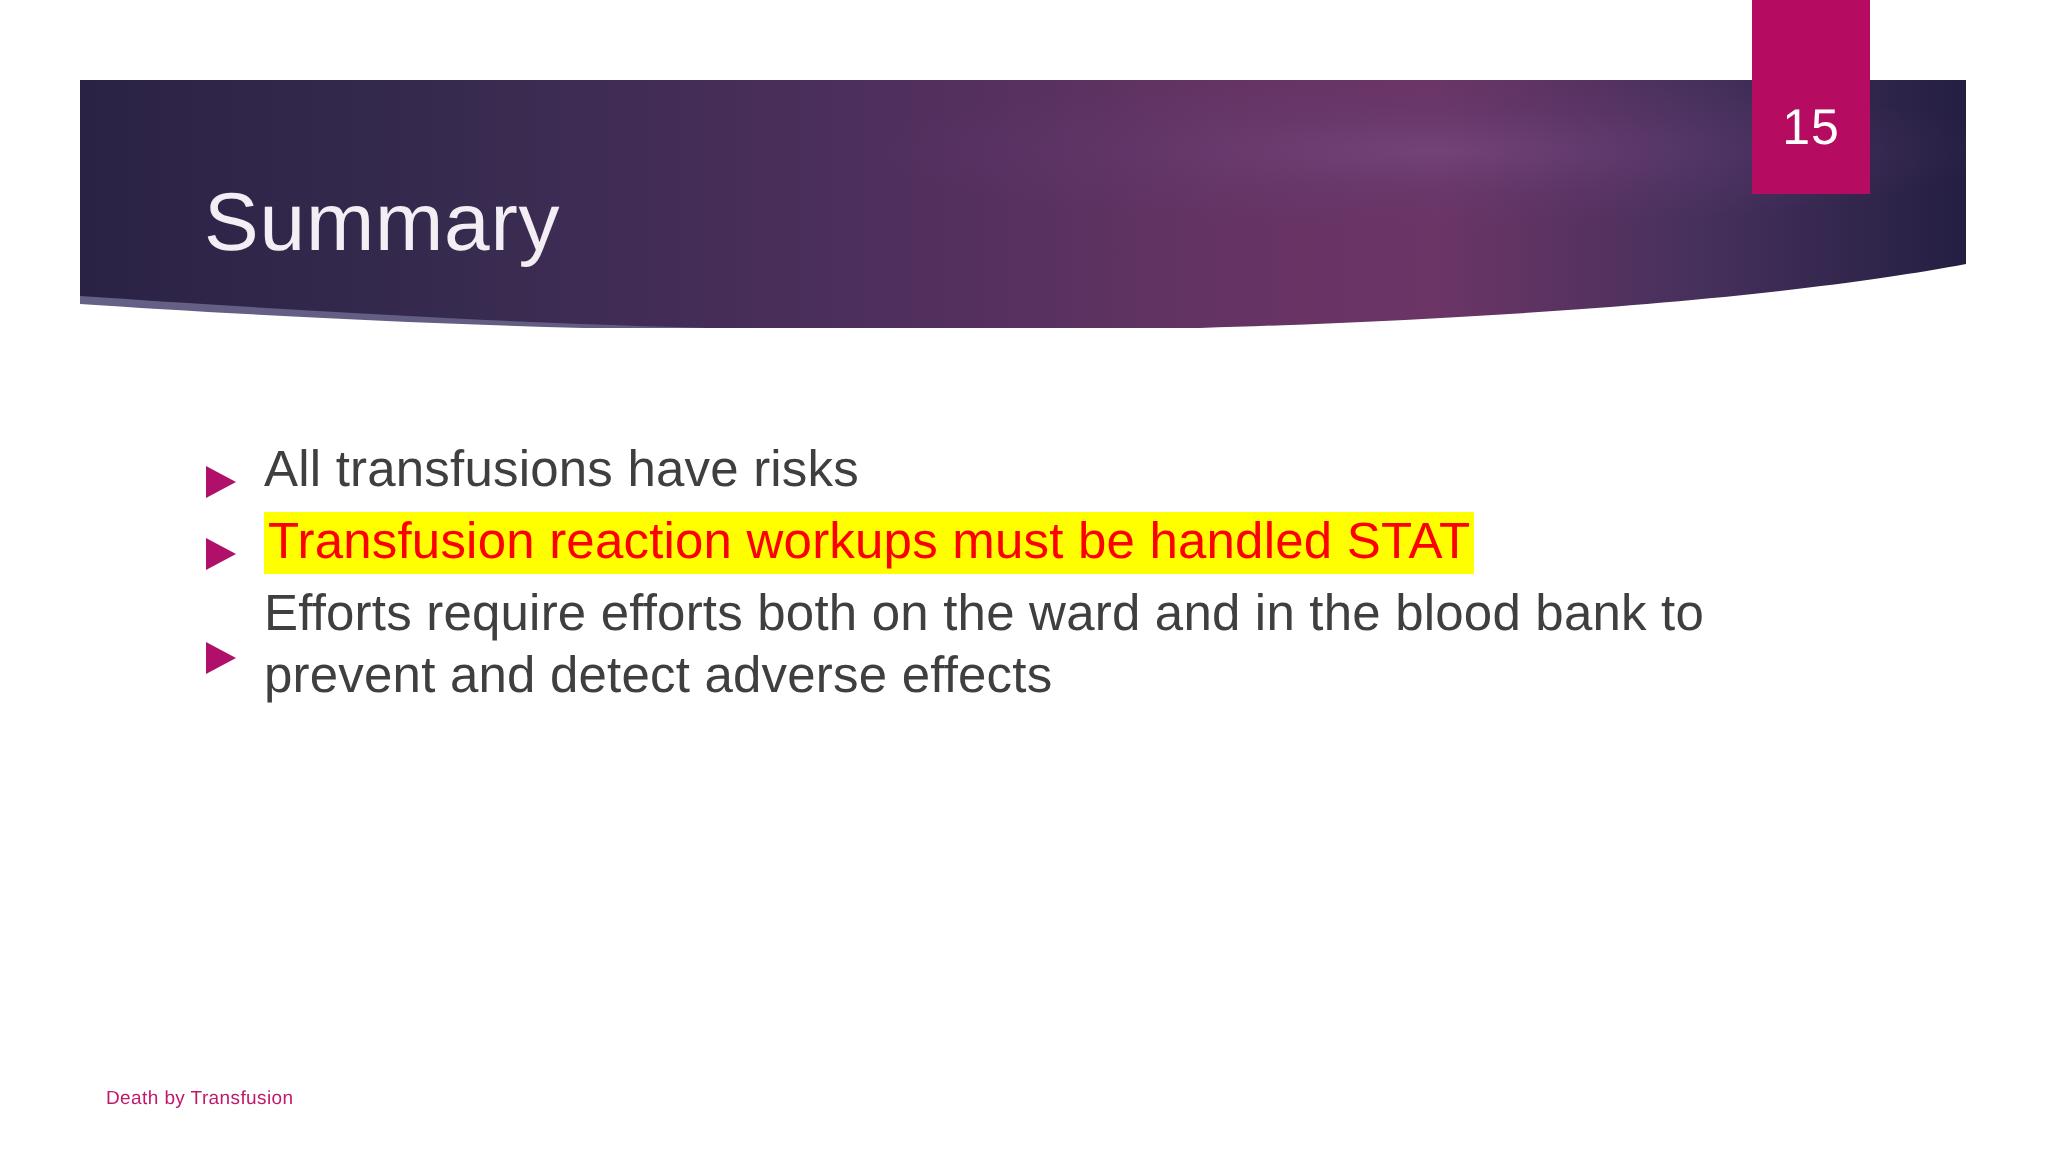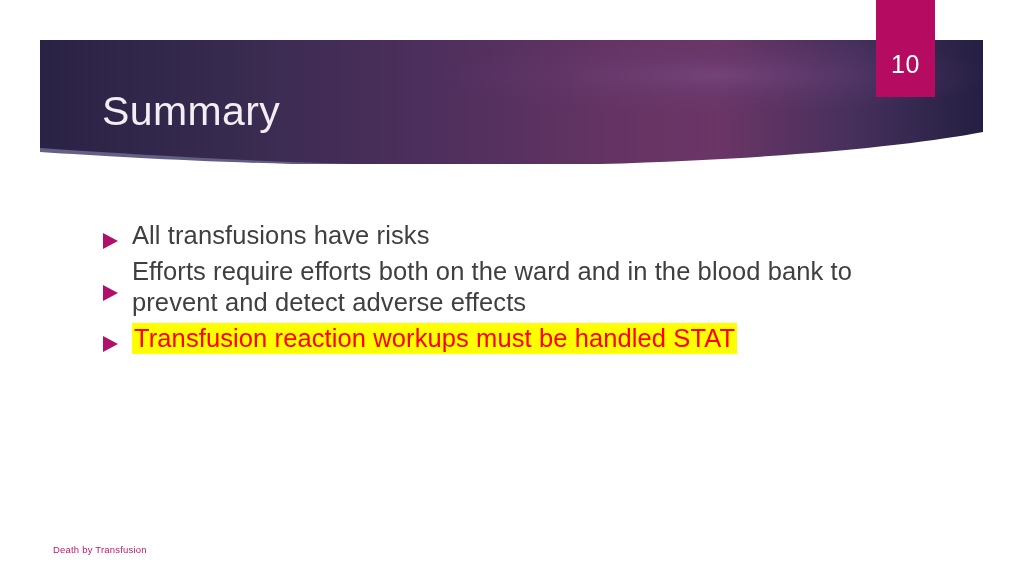--- a/index.html
+++ b/index.html
@@ -174,46 +174,46 @@
         <path d="M0,0 H943 V100 C760,128 470,130 250,122 C150,118 60,112 0,108 Z" fill="url(#glow)"></path>
 
         <path d="M0,112 C120,120 330,131 560,124 C760,118 880,104 943,92 L943,124 L0,124 Z" fill="#ffffff"></path>
       </g>
     </svg>
   </div>
 
   <div class="slide-title">Summary</div>
 
   <div class="page-badge">
-    <div class="page-badge-num">10</div>
+    <div class="page-badge-num">15</div>
   </div>
 
   <div class="body-list">
 
     <div class="bullet-row">
       <div class="bullet-marker">
         <div class="bullet-tri"></div>
       </div>
       <div class="bullet-text">All transfusions have risks</div>
     </div>
 
 
     <div class="bullet-row">
       <div class="bullet-marker">
         <div class="bullet-tri"></div>
       </div>
-      <div class="bullet-text">Efforts require efforts both on the ward and in the blood bank to prevent and detect adverse effects</div>
+      <div class="bullet-text highlight">
+        <span class="hl-span">Transfusion reaction workups must be handled STAT</span>
+      </div>
     </div>
 
     <div class="bullet-row">
       <div class="bullet-marker">
         <div class="bullet-tri"></div>
       </div>
-      <div class="bullet-text highlight">
-        <span class="hl-span">Transfusion reaction workups must be handled STAT</span>
-      </div>
+      <div class="bullet-text">Efforts require efforts both on the ward and in the blood bank to prevent and detect adverse effects</div>
     </div>
 
   </div>
 
   <div class="footer-note">Death by Transfusion</div>
 
 </div>
 
 </body></html>

